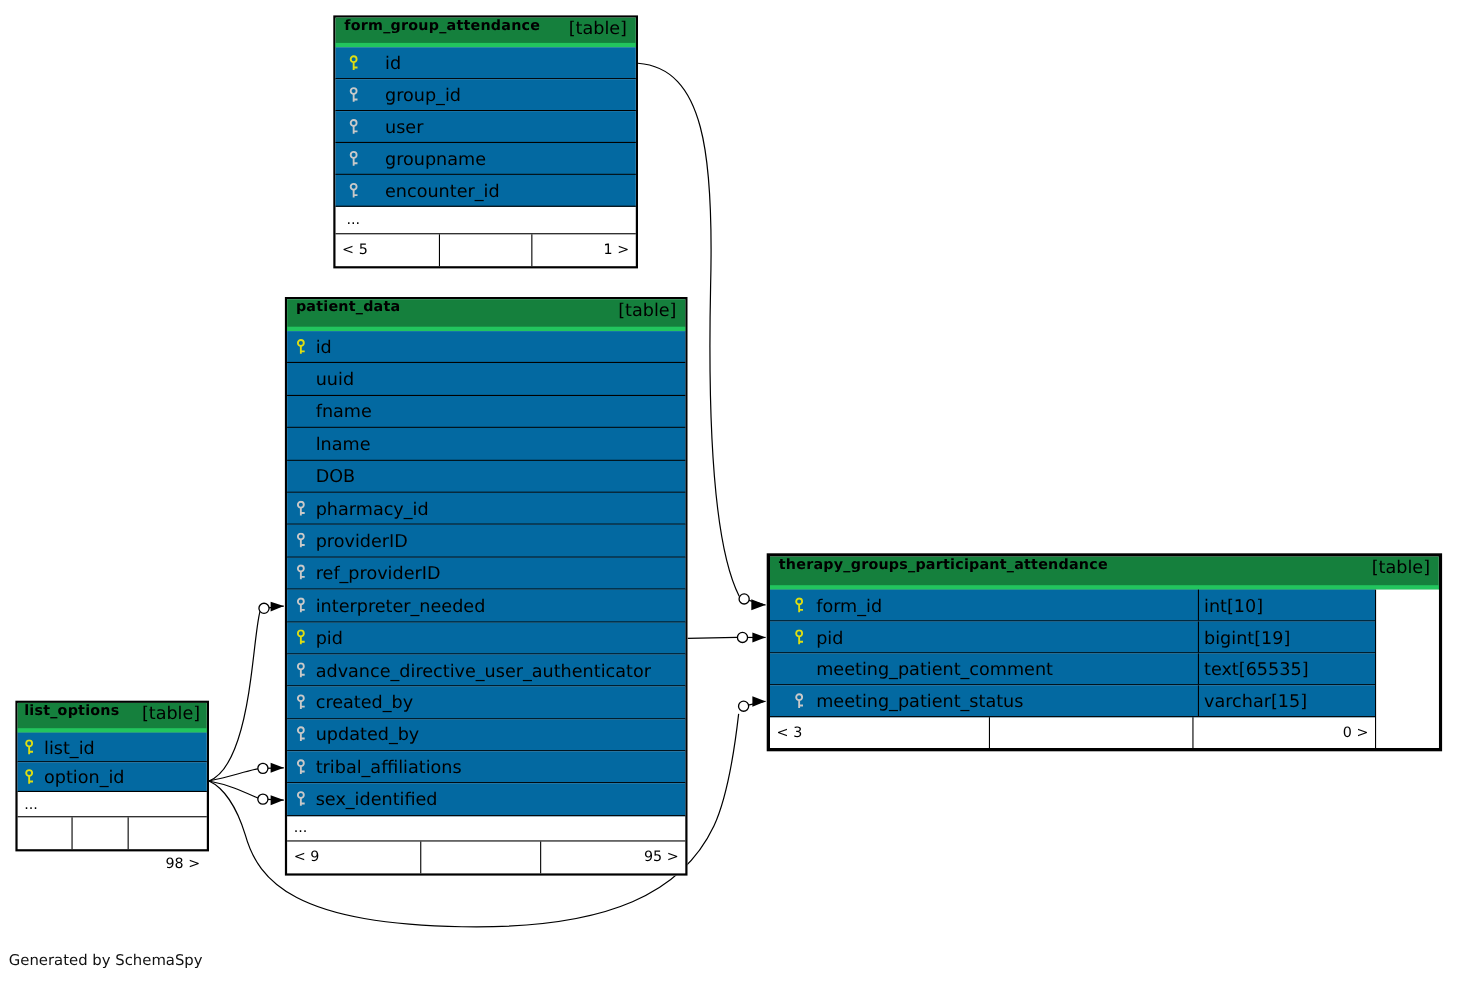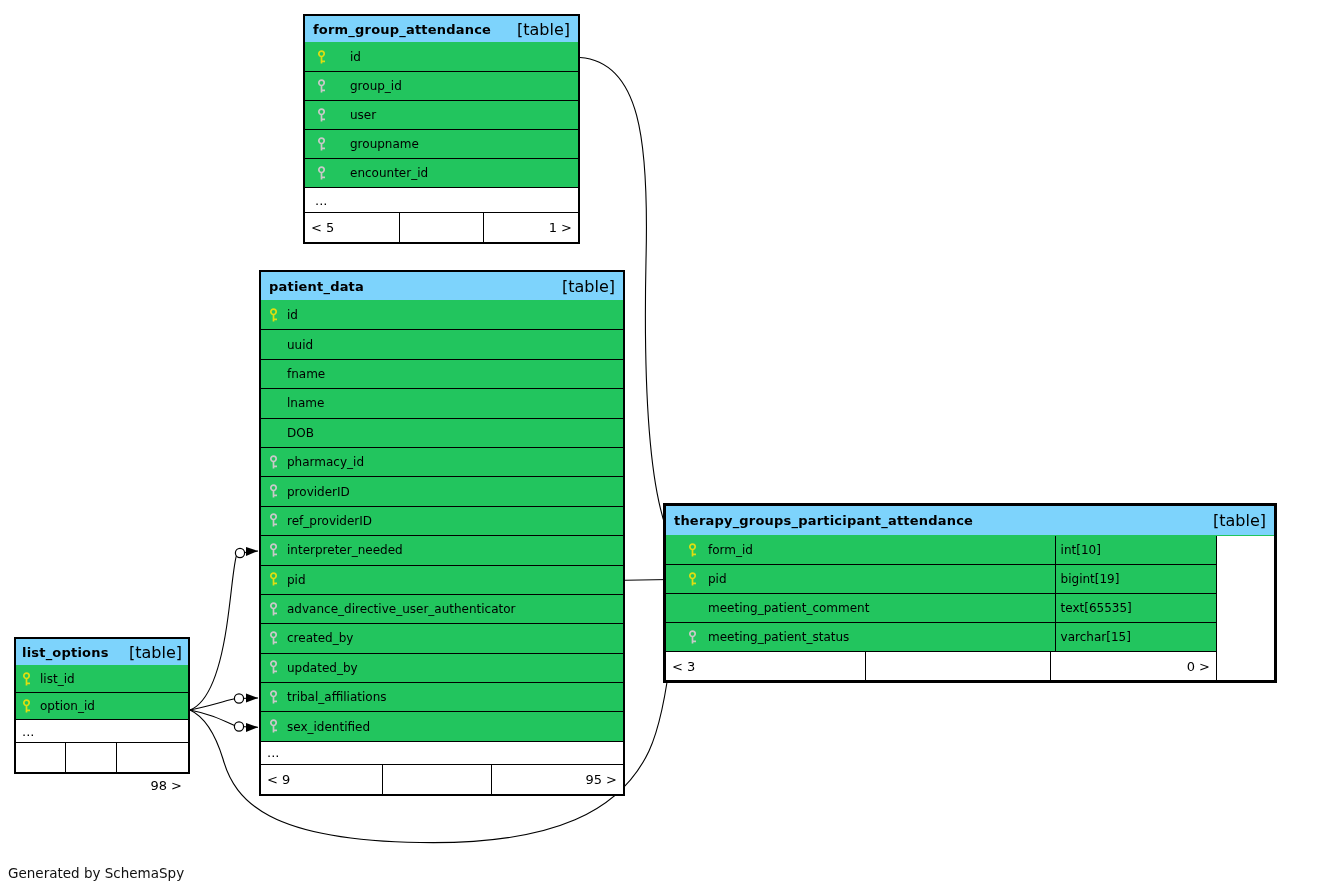--- a/index.html
+++ b/index.html
@@ -2,25 +2,25 @@
 <html><head>
 <meta charset="utf-8">
 <style>
   * { box-sizing: border-box; margin: 0; padding: 0; }
   html,body { width:1332px; height:894px; background:#ffffff;
     font-family:"DejaVu Sans","Liberation Sans",sans-serif; position:relative; overflow:hidden; }
 
   #rel-svg { position:absolute; left:0; top:0; z-index:1; }
 
   .tbl { position:absolute; background:#fff; border:2px solid #000; z-index:5; }
-  .hdr { background:#7dd3fc; border-bottom:1px solid #22c55e; display:flex;
-         justify-content:space-between; align-items:center; padding:0 8px; font-size:13px; }
+  .hdr { background:#15803d; border-bottom:4px solid #22c55e; display:flex;
+         justify-content:space-between; align-items:flex-start; padding:0 8px; font-size:13px; }
   .hdr .title { font-weight:bold; letter-spacing:.2px; }
   .hdr .badge { font-size:16px; color:#000; }
-  .row { border-bottom:1px solid #000; display:flex; align-items:center; font-size:12px; background:#22c55e; }
+  .row { border-bottom:1px solid #000; display:flex; align-items:center; font-size:16px; background:#0369a1; }
   .key { display:inline-flex; align-items:center; flex:none; }
   .pk { color:#dede12; }
   .fk { color:#c9c9c9; }
   .cname { white-space:nowrap; }
   .ellipsis-row { border-bottom:1px solid #000; font-size:13px; display:flex; align-items:center; padding-left:6px; }
   .footer { display:flex; font-size:13px; }
   .fcell { display:flex; align-items:center; height:100%; }
   .fcell.c1 { border-right:1px solid #000; padding-left:6px; }
   .fcell.c2 { border-right:1px solid #000; }
   .fcell.c3 { justify-content:flex-end; padding-right:6px; }
@@ -46,21 +46,21 @@
   
   #t-list { left:14px; top:637px; width:176px; }
   #t-list .hdr { height:27px; padding:0 6px; }
   #t-list .row { height:27px; padding-left:6px; }
   #t-list .key { width:18px; }
   #t-list .ellipsis-row { height:23px; }
   #t-list .footer { height:29px; }
   #t-list .c1 { width:50px; } #t-list .c2 { width:51px; } #t-list .c3 { width:71px;margin-top:28px; }
 
   
-  #t-therapy { left:663px; top:503px; width:614px; border-width:3px; }
+  #t-therapy { left:697px; top:503px; width:614px; border-width:3px; }
   #t-therapy .hdr { height:30px; }
   #t-therapy .tg-flex { display:flex; }
   #t-therapy .tg-main { width:550px; }
   #t-therapy .tg-side { width:58px; border-left:1px solid #000; height:144px; background:#fff; }
   #t-therapy .row { height:29px; padding-left:12px; }
   #t-therapy .namecell { width:385px; height:100%; display:flex; align-items:center; padding-left:10px; }
   #t-therapy .key { width:20px; }
   #t-therapy .ctype { border-left:1px solid #000; width:165px; height:100%;
                       display:flex; align-items:center; padding-left:5px; white-space:nowrap; }
   #t-therapy .footer { height:28px; }

